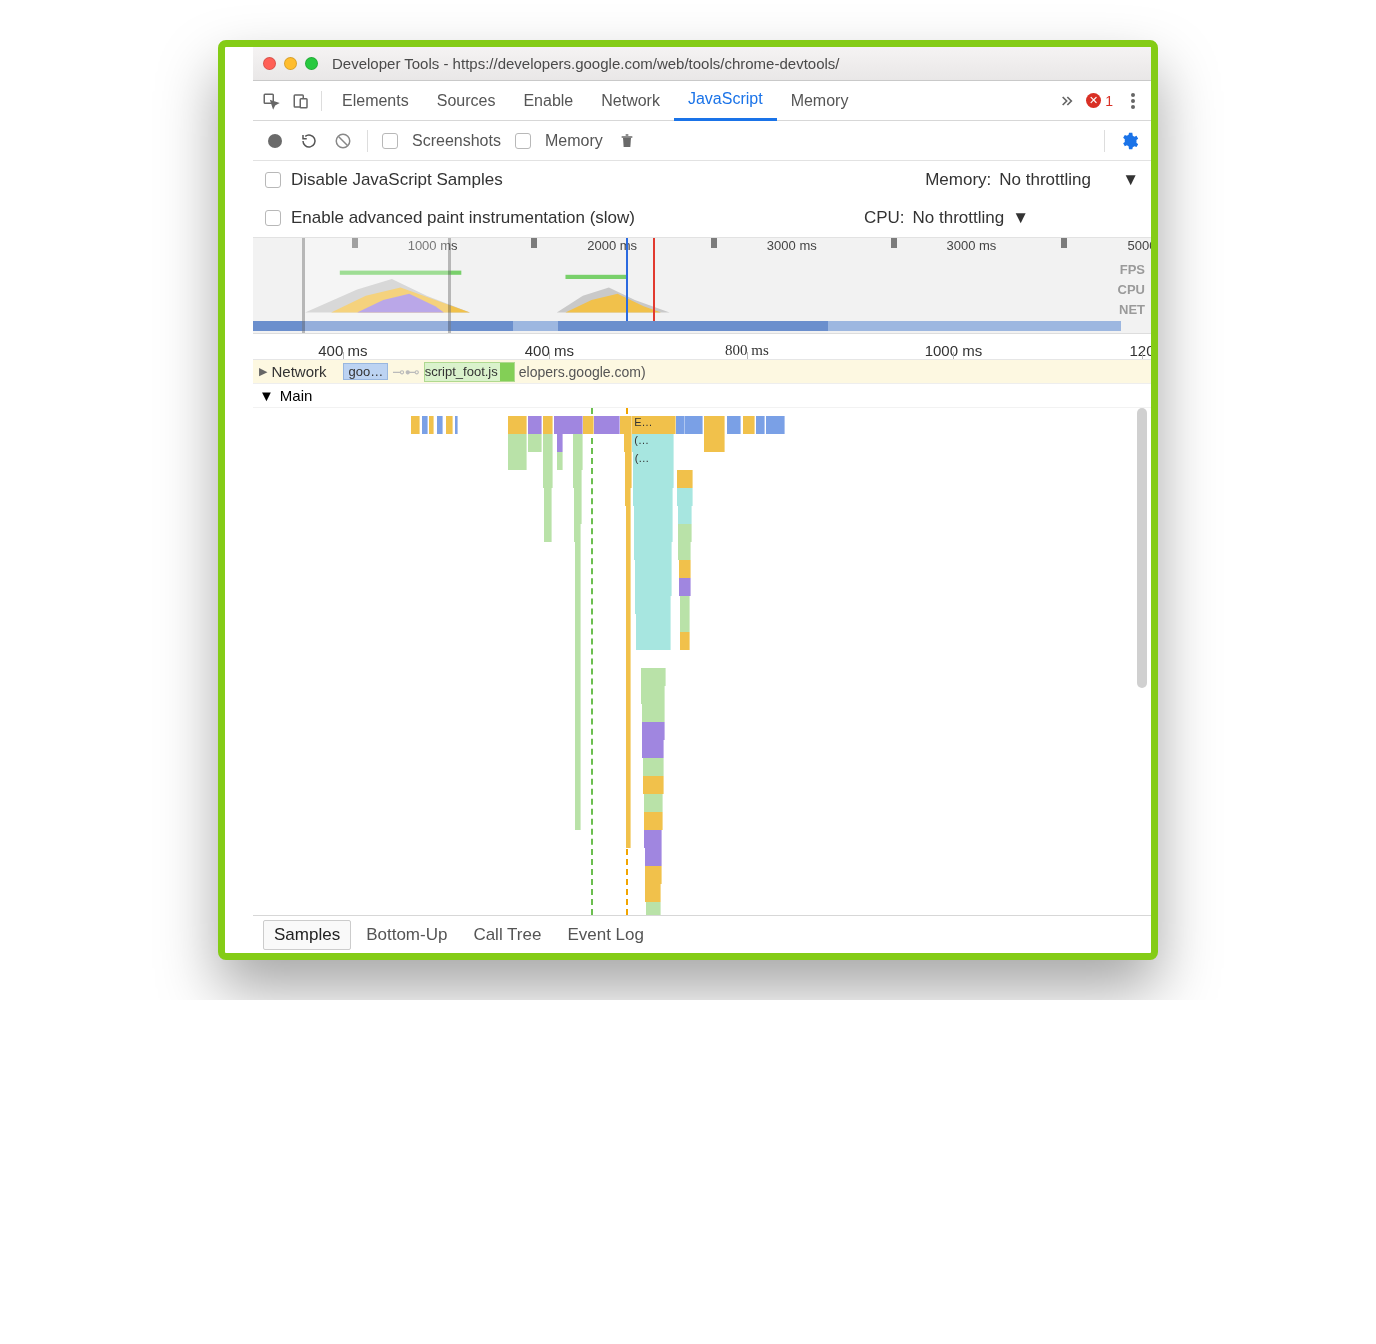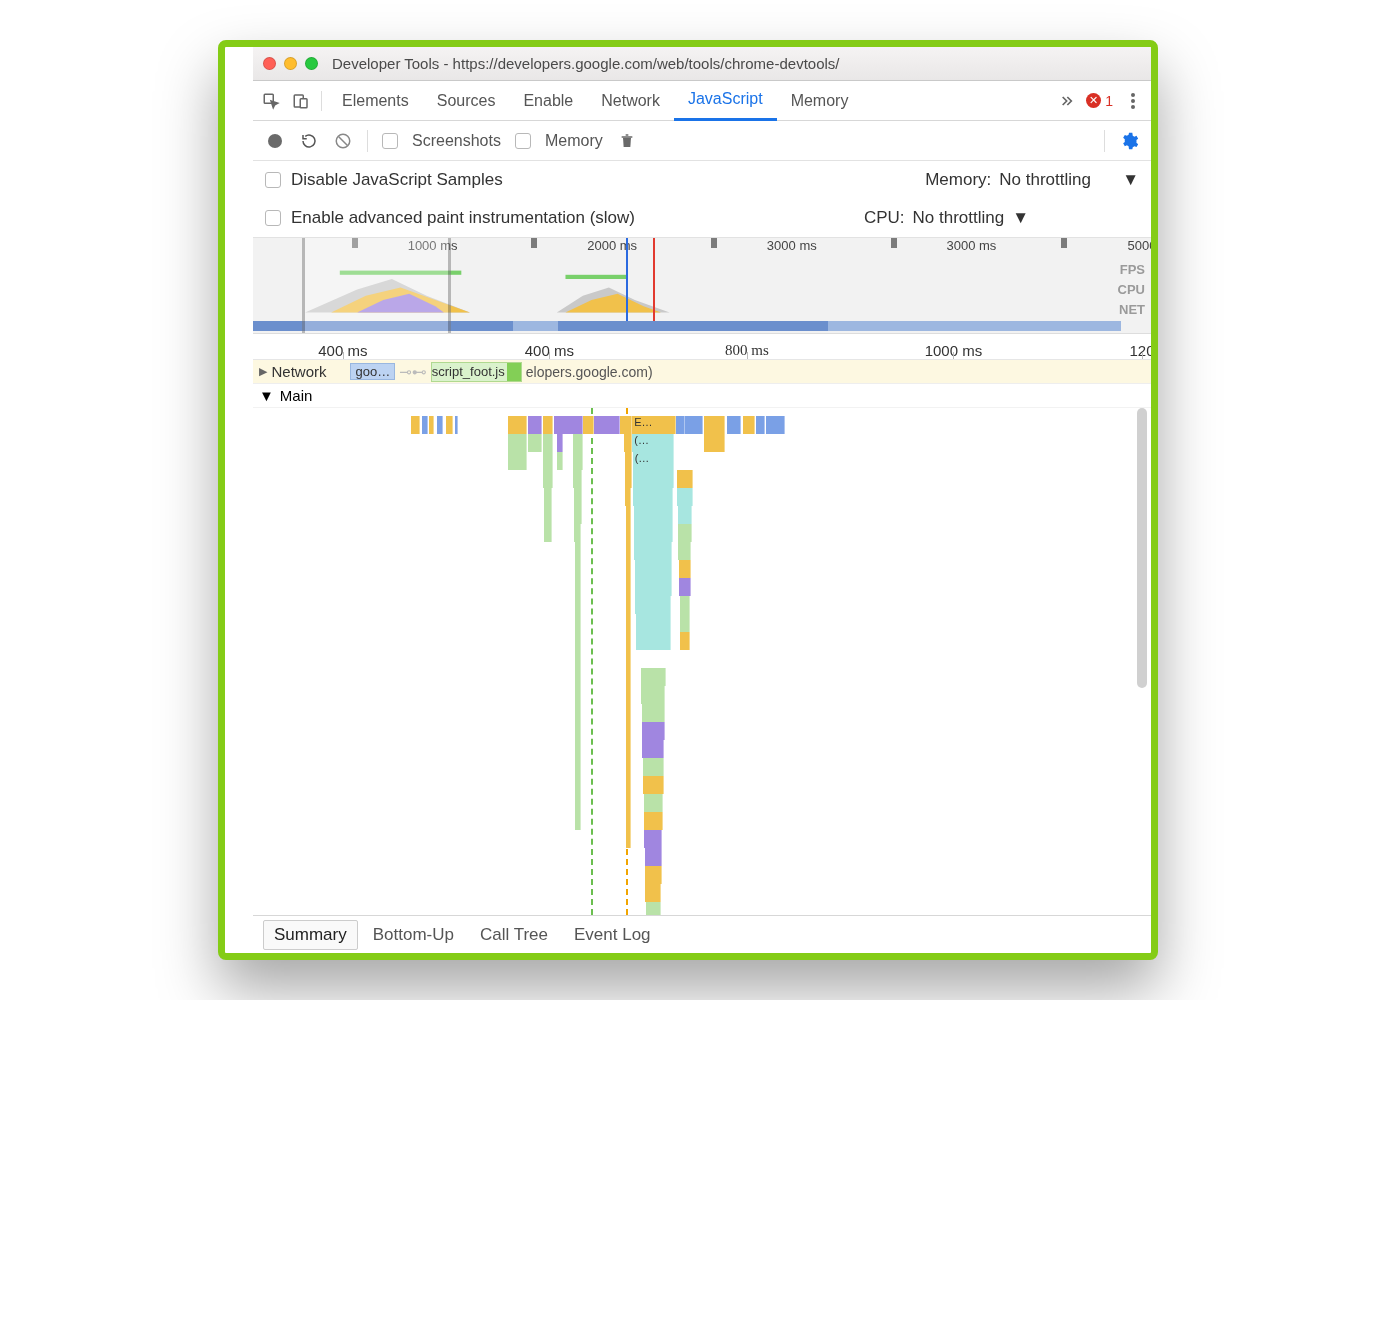--- a/index.html
+++ b/index.html
@@ -225,21 +225,21 @@
       <div class="tick" style="left: 55%;"></div>
       <span style="left: 78%;">1000 ms</span>
       <div class="tick" style="left: 78%;"></div>
       <span style="left: 99%;">120</span>
       <div class="tick" style="left: 99%;"></div>
     </div>
 
   <div class="row netrow">
     <span class="tri">▶</span>
     <span>Network</span>
-    <span class="net-badge1" style="margin-left:20px">goo…</span>
+    <span class="net-badge1" style="margin-left:13px">goo…</span>
     <span style="color:#bbb">⊸⊷</span>
     <span class="net-badge2">
         <span>script_foot.js</span>
         <span class="k"></span>
       </span>
     <span class="net-rest">elopers.google.com)</span>
   </div>
 
   <div class="main-head">
     <span class="tri">▼</span>
@@ -361,18 +361,18 @@
         <div class="slice" style="left: 42.48%; width: 0.54%; top: 350px; background: rgb(241, 193, 75);"></div>
         <div class="slice" style="left: 42.48%; width: 0.54%; top: 368px; background: rgb(241, 193, 75);"></div>
         <div class="slice" style="left: 42.48%; width: 0.54%; top: 386px; background: rgb(241, 193, 75);"></div>
         <div class="slice" style="left: 42.48%; width: 0.54%; top: 404px; background: rgb(241, 193, 75);"></div>
         <div class="slice" style="left: 42.48%; width: 0.54%; top: 422px; background: rgb(241, 193, 75);"></div>
       </div>
     <div class="scrollbar"></div>
   </div>
 
   <div class="bottom-tabs">
-    <div class="btab active">Summary</div>
+    <div class="btab active">Samples</div>
     <div class="btab">Bottom-Up</div>
     <div class="btab">Call Tree</div>
     <div class="btab">Event Log</div>
   </div>
 </div>
 
 </body></html>

